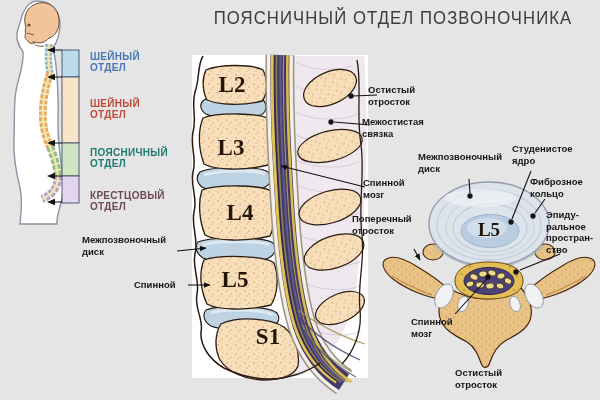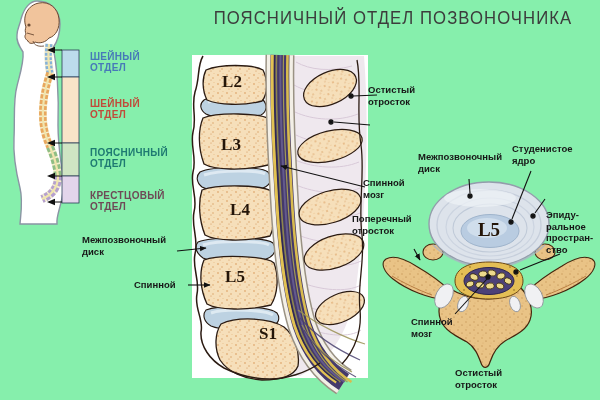--- a/index.html
+++ b/index.html
@@ -1,29 +1,29 @@
 <!DOCTYPE html>
 <html><head>
 <meta charset="utf-8">
 <style>
   html,body { margin:0; padding:0; background:#fff; }
-  .stage { position:relative; width:600px; height:400px; background:#86efac; overflow:hidden;
+  .stage { position:relative; width:600px; height:400px; background:#e5e5e5; overflow:hidden;
            font-family:"Liberation Sans",sans-serif; }
   .art { position:absolute; left:0; top:0; }
   .title { position:absolute; left:188px; top:7px; width:410px; text-align:center;
            font-size:19px; font-weight:400; color:#3c3c3c; letter-spacing:1.2px;
            transform:scaleX(.88); transform-origin:center; white-space:nowrap; }
   .lbl { position:absolute; font-weight:bold; font-size:9.5px; line-height:11.5px;
          color:#171717; white-space:pre-line; text-align:left; }
   .sec { position:absolute; font-weight:bold; font-size:10px; line-height:11px;
          letter-spacing:.3px; white-space:pre-line; text-align:left; }
   .c-cerv { color:#4779b8; } .c-thor { color:#c14b3a; }
   .c-lumb { color:#1f7a72; } .c-sacr { color:#6e4a57; }
   .vlabel { position:absolute; font-family:"Liberation Serif",serif; font-weight:bold;
-            color:#241508; text-align:center; font-size:17px; }
+            color:#241508; text-align:center; font-size:23px; }
 </style>
 </head>
 <body>
 
 <div class="stage">
 
   <svg class="art" width="600" height="400" viewBox="0 0 600 400">
     <defs>
       <pattern id="boneTex" width="9" height="9" patternUnits="userSpaceOnUse">
         <rect width="9" height="9" fill="#f6dfba"></rect>
@@ -252,28 +252,32 @@
   <div class="vlabel" style="left:215px; top:135px; width:32px;">L3</div>
   <div class="vlabel" style="left:224px; top:200px; width:32px;">L4</div>
   <div class="vlabel" style="left:219px; top:267px; width:32px;">L5</div>
   <div class="vlabel" style="left:252px; top:324px; width:32px;">S1</div>
 
   <div class="lbl" style="left:82px;  top:234px; width:92px;">Межпозвоночный
 диск</div>
   <div class="lbl" style="left:134px; top:279px; width:52px;">Спинной</div>
   <div class="lbl" style="left:368px; top:84px;  width:68px;">Остистый
 отросток</div>
+  <div class="lbl" style="left:362px; top:116px; width:80px;">Межостистая
+связка</div>
   <div class="lbl" style="left:363px; top:177px; width:52px;">Спинной
 мозг</div>
 
   <div class="vlabel" style="left:469px; top:219px; width:40px; font-size:19px;">L5</div>
   <div class="lbl" style="left:418px; top:151px; width:96px;">Межпозвоночный
 диск</div>
   <div class="lbl" style="left:512px; top:143px; width:74px;">Студенистое
 ядро</div>
+  <div class="lbl" style="left:530px; top:176px; width:68px;">Фиброзное
+кольцо</div>
   <div class="lbl" style="left:546px; top:209px; width:52px;">Эпиду-
 ральное
 простран-
 ство</div>
   <div class="lbl" style="left:352px; top:213px; width:76px;">Поперечный
 отросток</div>
   <div class="lbl" style="left:411px; top:316px; width:52px;">Спинной
 мозг</div>
   <div class="lbl" style="left:455px; top:367px; width:78px;">Остистый
 отросток</div>

